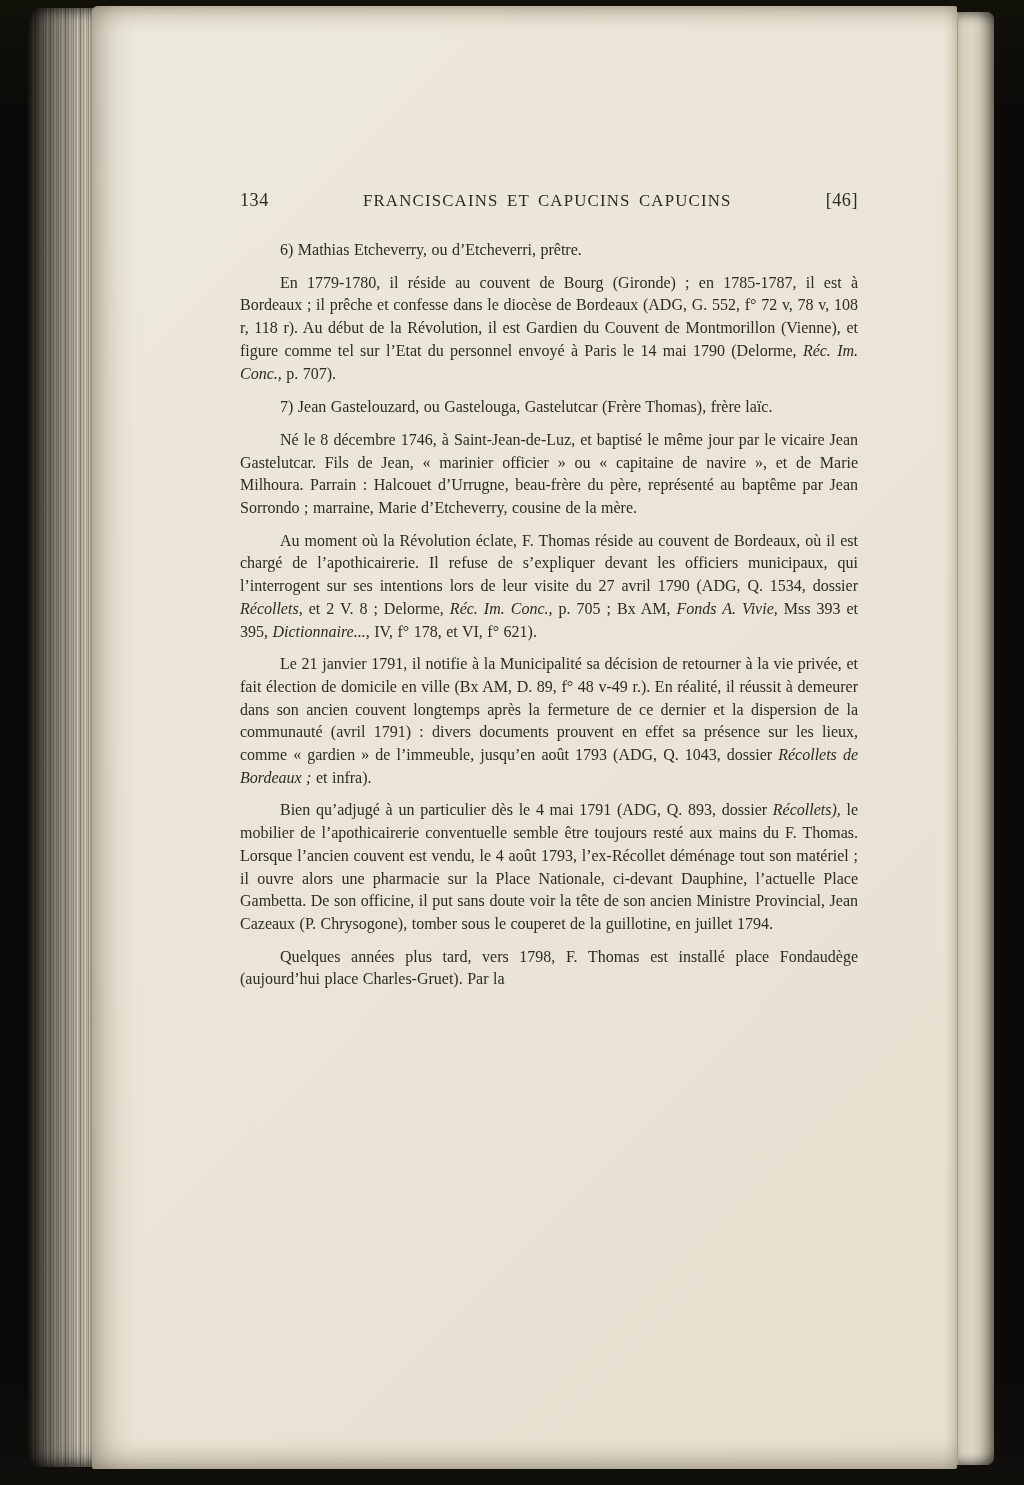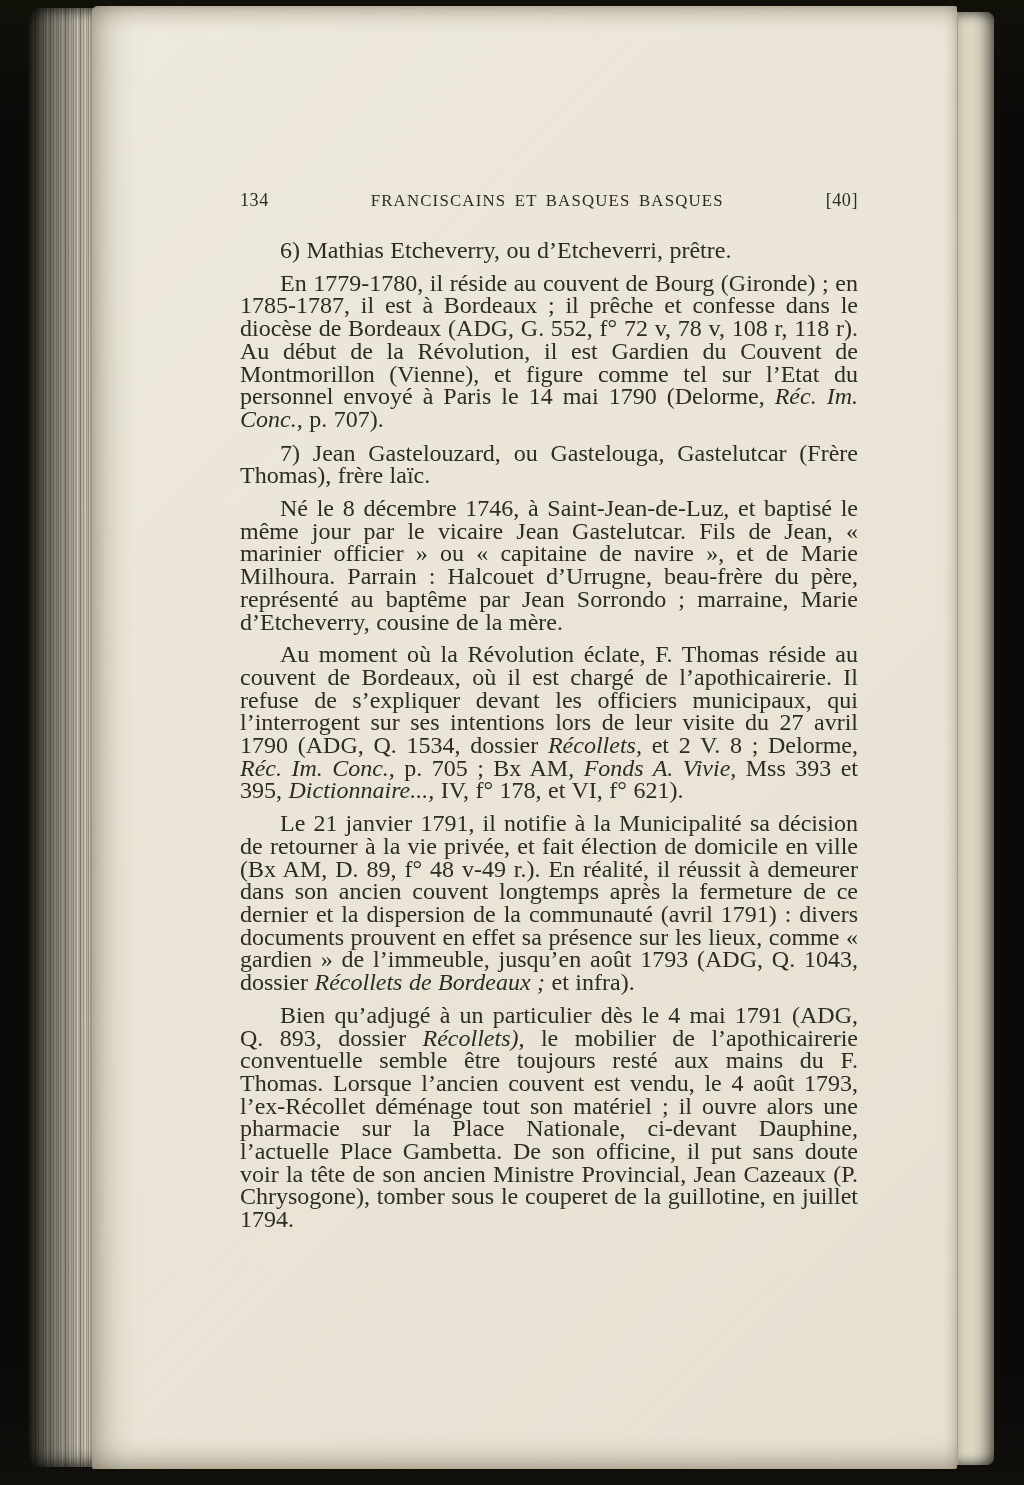--- a/index.html
+++ b/index.html
@@ -91,21 +91,21 @@
     text-align: center;
     letter-spacing: 1.2px;
     word-spacing: 3px;
     font-size: 16.8px;
   }
   .page-header .folio {
     flex: 0 0 auto;
     letter-spacing: 0.5px;
   }
   .para {
-    font-size: 24px;
+    font-size: 16px;
     line-height: 22.7px;
     text-align: justify;
     text-indent: 40px;
     margin: 0 0 10px 0;
     word-spacing: 0.5px;
     color: #2d2b24;
   }
   .para.gap-before {
     margin-top: 11px;
   }
@@ -117,28 +117,29 @@
 <body>
 
 <div class="scene">
   <div class="book">
     <div class="page-edges"></div>
     <div class="under-page"></div>
     <div class="main-page">
       <div class="content">
         <div class="page-header">
           <span class="num">134</span>
-          <span class="title">FRANCISCAINS ET BASQUES BASQUES</span>
-          <span class="folio">[40]</span>
+          <span class="title">FRANCISCAINS ET CAPUCINS CAPUCINS</span>
+          <span class="folio">[46]</span>
         </div>
         <div class="page-body">
             <p class="para"><span>6) Mathias Etcheverry, ou d’Etcheverri, prêtre.</span></p>
             <p class="para"><span>En 1779-1780, il réside au couvent de Bourg (Gironde) ; en 1785-1787, il est à Bordeaux ; il prêche et confesse dans le diocèse de Bordeaux (ADG, G. 552, f° 72 v, 78 v, 108 r, 118 r). Au début de la Révolution, il est Gardien du Couvent de Montmorillon (Vienne), et figure comme tel sur l’Etat du personnel envoyé à Paris le 14 mai 1790 (Delorme, </span><em>Réc. Im. Conc.,</em><span> p. 707).</span></p>
             <p class="para gap-before"><span>7) Jean Gastelouzard, ou Gastelouga, Gastelutcar (Frère Thomas), frère laïc.</span></p>
             <p class="para"><span>Né le 8 décembre 1746, à Saint-Jean-de-Luz, et baptisé le même jour par le vicaire Jean Gastelutcar. Fils de Jean, « marinier officier » ou « capitaine de navire », et de Marie Milhoura. Parrain : Halcouet d’Urrugne, beau-frère du père, représenté au baptême par Jean Sorrondo ; marraine, Marie d’Etcheverry, cousine de la mère.</span></p>
             <p class="para"><span>Au moment où la Révolution éclate, F. Thomas réside au couvent de Bordeaux, où il est chargé de l’apothicairerie. Il refuse de s’expliquer devant les officiers municipaux, qui l’interrogent sur ses intentions lors de leur visite du 27 avril 1790 (ADG, Q. 1534, dossier </span><em>Récollets,</em><span> et 2 V. 8 ; Delorme, </span><em>Réc. Im. Conc.,</em><span> p. 705 ; Bx AM, </span><em>Fonds A. Vivie,</em><span> Mss 393 et 395, </span><em>Dictionnaire...,</em><span> IV, f° 178, et VI, f° 621).</span></p>
             <p class="para"><span>Le 21 janvier 1791, il notifie à la Municipalité sa décision de retourner à la vie privée, et fait élection de domicile en ville (Bx AM, D. 89, f° 48 v-49 r.). En réalité, il réussit à demeurer dans son ancien couvent longtemps après la fermeture de ce dernier et la dispersion de la communauté (avril 1791) : divers documents prouvent en effet sa présence sur les lieux, comme « gardien » de l’immeuble, jusqu’en août 1793 (ADG, Q. 1043, dossier </span><em>Récollets de Bordeaux ;</em><span> et infra).</span></p>
             <p class="para"><span>Bien qu’adjugé à un particulier dès le 4 mai 1791 (ADG, Q. 893, dossier </span><em>Récollets),</em><span> le mobilier de l’apothicairerie conventuelle semble être toujours resté aux mains du F. Thomas. Lorsque l’ancien couvent est vendu, le 4 août 1793, l’ex-Récollet déménage tout son matériel ; il ouvre alors une pharmacie sur la Place Nationale, ci-devant Dauphine, l’actuelle Place Gambetta. De son officine, il put sans doute voir la tête de son ancien Ministre Provincial, Jean Cazeaux (P. Chrysogone), tomber sous le couperet de la guillotine, en juillet 1794.</span></p>
+            <p class="para"><span>Quelques années plus tard, vers 1798, F. Thomas est installé place Fondaudège (aujourd’hui place Charles-Gruet). Par la</span></p>
           </div>
       </div>
     </div>
   </div>
 </div>
 
 </body></html>

